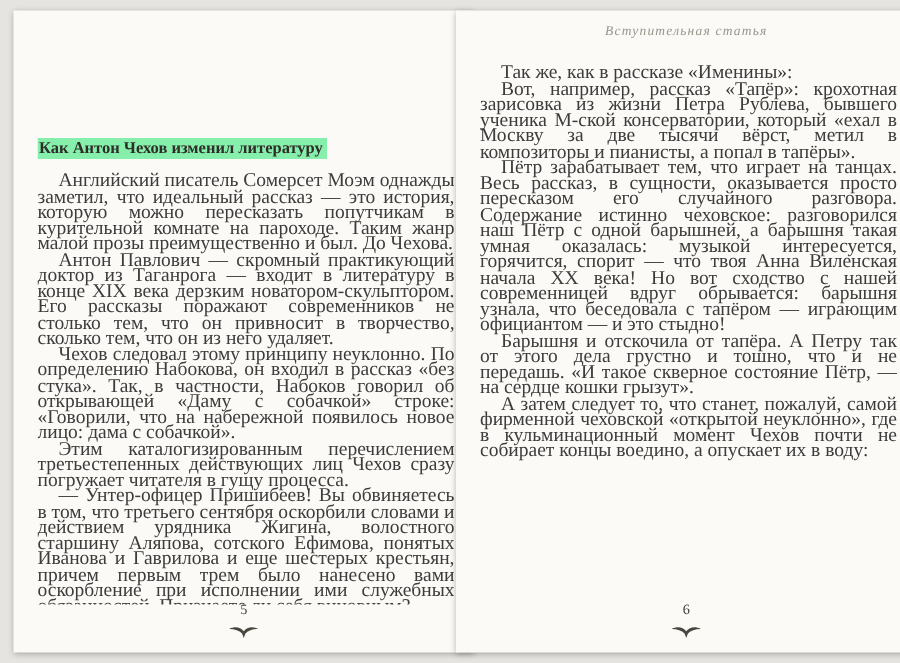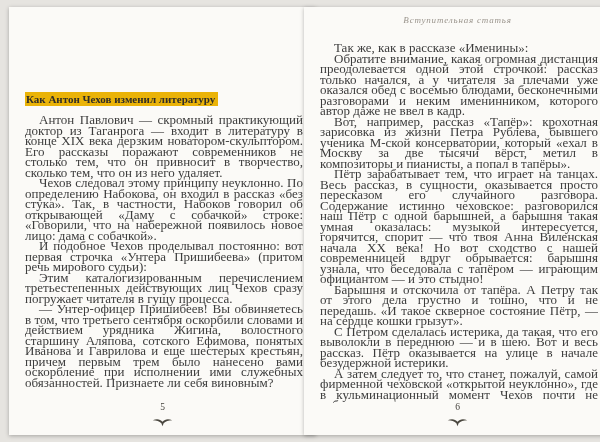--- a/index.html
+++ b/index.html
@@ -52,21 +52,21 @@
   .chapter-space { height: 84px; }
 
   .chapter-title {
     margin: 0 0 8px 0;
     font-size: 11px;
     line-height: 16px;
     font-weight: bold;
     color: #2f2d28;
   }
   .chapter-title .hl {
-    background: #eab308;
+    background: #86efac;
     padding: 1px 3px 1px 1px;
     margin-top: 22px;
   }
 
   p.body-text {
     margin: 0;
     text-indent: 14px;
     text-align: justify;
     font-size: 13px;
     line-height: 10.5px;
@@ -92,47 +92,45 @@
 </head>
 <body>
 
 <div class="spread">
 
   <div class="page left">
     <div class="page-body">
       <div class="chapter-space"></div>
       <h1 class="chapter-title"><span class="hl">Как Антон Чехов изменил литературу</span></h1>
 
+      <p class="body-text">Английский писатель Сомерсет Моэм однажды заметил, что идеальный рассказ — это история, которую можно пересказать попутчикам в курительной комнате на пароходе. Таким жанр малой прозы преимущественно и был. До Чехова.</p>
       <p class="body-text">Антон Павлович — скромный практикующий доктор из Таганрога — входит в литературу в конце XIX века дерзким новатором-скульптором. Его рассказы поражают современников не столько тем, что он привносит в творчество, сколько тем, что он из него удаляет.</p>
       <p class="body-text">Чехов следовал этому принципу неуклонно. По определению Набокова, он входил в рассказ «без стука». Так, в частности, Набоков говорил об открывающей «Даму с собачкой» строке: «Говорили, что на набережной появилось новое лицо: дама с собачкой».</p>
-      <p class="body-text">И подобное Чехов проделывал постоянно: вот первая строчка «Унтера Пришибеева» (притом речь мирового судьи):</p>
       <p class="body-text">Этим каталогизированным перечислением третьестепенных действующих лиц Чехов сразу погружает читателя в гущу процесса.</p>
       <p class="body-text">— Унтер-офицер Пришибеев! Вы обвиняетесь в том, что третьего сентября оскорбили словами и действием урядника Жигина, волостного старшину Аляпова, сотского Ефимова, понятых Иванова и Гаврилова и еще шестерых крестьян, причем первым трем было нанесено вами оскорбление при исполнении ими служебных обязанностей. Признаете ли себя виновным?</p>
     </div>
 
     <div class="footer">
       <span class="page-number">5</span>
       <span class="bird">
         <svg width="21" height="9" viewBox="0 0 28 12" aria-hidden="true">
           <path d="M14 5 C11 1.5, 6.5 0.5, 1 3 C6 3, 10 4.5, 12.5 7 L14 11 L15.5 7 C18 4.5, 22 3, 27 3 C21.5 0.5, 17 1.5, 14 5 Z" fill="#4a473f"></path>
         </svg>
       </span>
     </div>
   </div>
 
   <div class="page right">
     <div class="running-header">Вступительная статья</div>
 
     <div class="page-body">
       <p class="body-text">Так же, как в рассказе «Именины»:</p>
-      <p class="body-text">Обратите внимание, какая огромная дистанция преодолевается одной этой строчкой: рассказ только начался, а у читателя за плечами уже оказался обед с восемью блюдами, бесконечными разговорами и неким именинником, которого автор даже не ввел в кадр.</p>
       <p class="body-text">Вот, например, рассказ «Тапёр»: крохотная зарисовка из жизни Петра Рублева, бывшего ученика М-ской консерватории, который «ехал в Москву за две тысячи вёрст, метил в композиторы и пианисты, а попал в тапёры».</p>
       <p class="body-text">Пётр зарабатывает тем, что играет на танцах. Весь рассказ, в сущности, оказывается просто пересказом его случайного разговора. Содержание истинно чеховское: разговорился наш Пётр с одной барышней, а барышня такая умная оказалась: музыкой интересуется, горячится, спорит — что твоя Анна Виленская начала XX века! Но вот сходство с нашей современницей вдруг обрывается: барышня узнала, что беседовала с тапёром — играющим официантом — и это стыдно!</p>
       <p class="body-text">Барышня и отскочила от тапёра. А Петру так от этого дела грустно и тошно, что и не передашь. «И такое скверное состояние Пётр, — на сердце кошки грызут».</p>
-      <p class="body-text">С Петром сделалась истерика, да такая, что его выволокли в переднюю — и в шею. Вот и весь рассказ. Пётр оказывается на улице в начале безудержной истерики.</p>
       <p class="body-text">А затем следует то, что станет, пожалуй, самой фирменной чеховской «открытой неуклонно», где в кульминационный момент Чехов почти не собирает концы воедино, а опускает их в воду:</p>
     </div>
 
     <div class="footer">
       <span class="page-number">6</span>
       <span class="bird">
         <svg width="21" height="9" viewBox="0 0 28 12" aria-hidden="true">
           <path d="M14 5 C11 1.5, 6.5 0.5, 1 3 C6 3, 10 4.5, 12.5 7 L14 11 L15.5 7 C18 4.5, 22 3, 27 3 C21.5 0.5, 17 1.5, 14 5 Z" fill="#4a473f"></path>
         </svg>
       </span>

